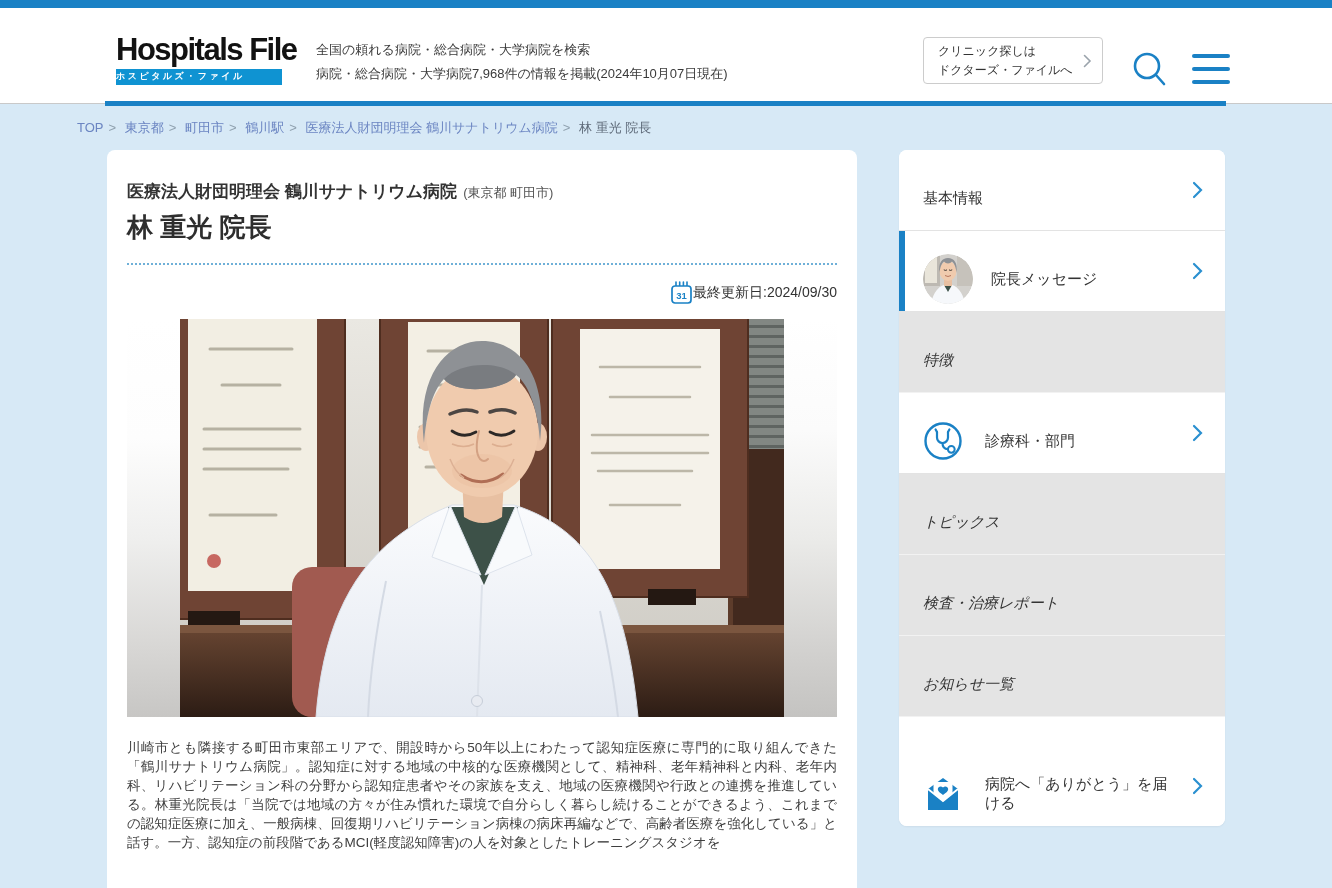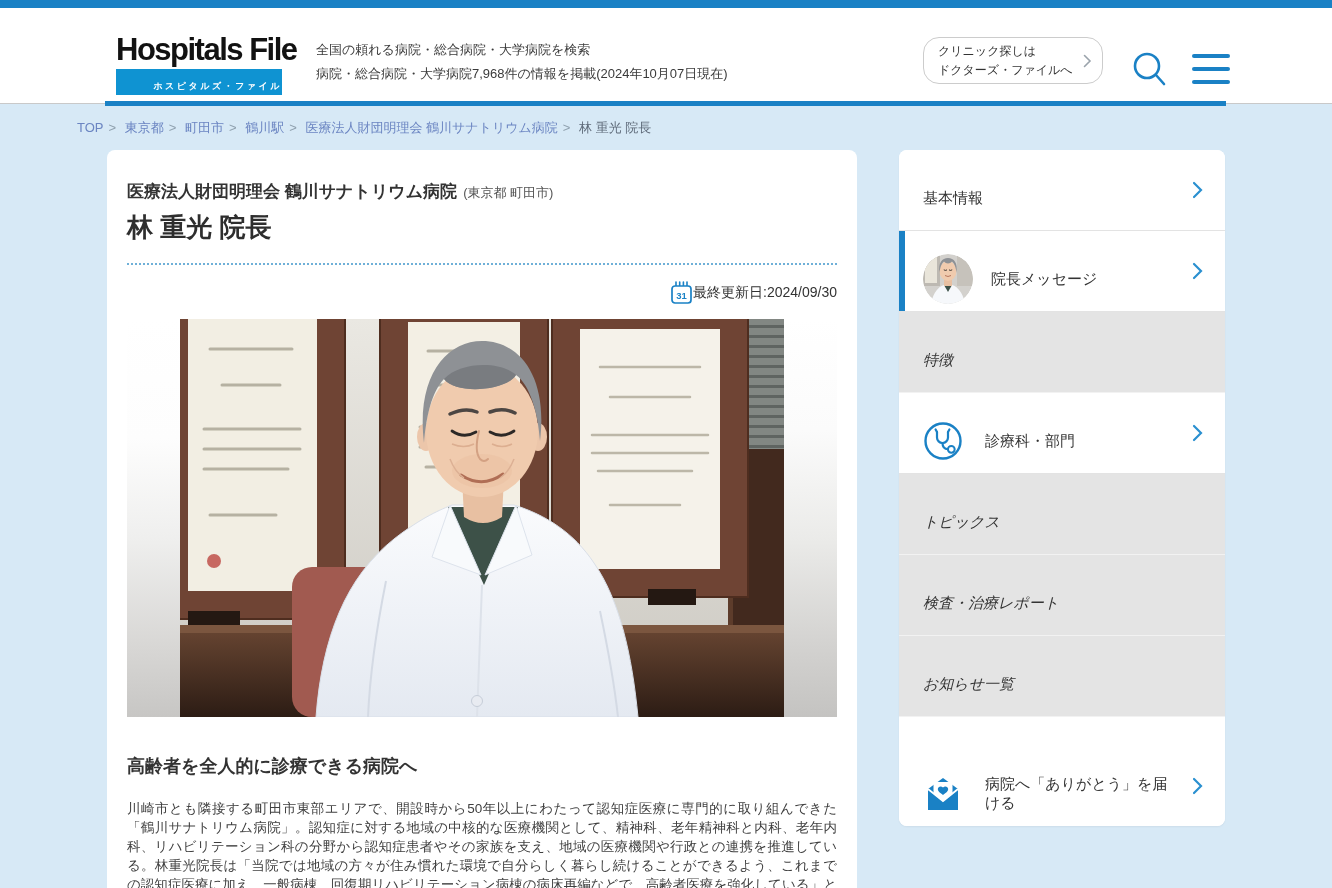--- a/index.html
+++ b/index.html
@@ -8,23 +8,23 @@
     background:#d7e9f6;
     font-family:"Liberation Sans","DejaVu Sans",sans-serif;
     color:#333;
   }
   
   .topbar { height:8px; background:#1a81c5; }
   header { position:relative; height:96px; background:#fff; border-bottom:1px solid #c9c9c9; }
   .header-rule { position:absolute; left:105px; width:1121px; bottom:-3px; height:5px; background:#1a81c5; z-index:3; }
   .logo { position:absolute; left:116px; top:26px; width:166px; cursor:pointer; }
   .logo-title { font-size:31px; font-weight:bold; letter-spacing:-1.5px; color:#121212; line-height:1; white-space:nowrap; }
-  .logo-band { margin-top:4px; background:#0f93d2; color:#fff; font-size:9px; font-weight:bold; letter-spacing:2.5px; text-align:right; padding:11px 0 2px; }
+  .logo-band { margin-top:4px; background:#0f93d2; color:#fff; font-size:9px; font-weight:bold; letter-spacing:2.5px; text-align:left; padding:1px 0 2px; }
   .tagline { position:absolute; left:316px; top:30px; font-size:13px; line-height:24px; color:#3a3a3a; }
-  .clinic-btn { position:absolute; left:923px; top:29px; width:180px; height:47px; border:1px solid #ccc; border-radius:16px; background:#fff; display:flex; align-items:center; justify-content:space-between; padding:0 10px 0 14px; font-size:12px; line-height:1.55; color:#333; cursor:pointer; }
+  .clinic-btn { position:absolute; left:923px; top:29px; width:180px; height:47px; border:1px solid #ccc; border-radius:4px; background:#fff; display:flex; align-items:center; justify-content:space-between; padding:0 10px 0 14px; font-size:12px; line-height:1.55; color:#333; cursor:pointer; }
   .search-btn { position:absolute; left:1130px; top:41px; width:38px; height:40px; cursor:pointer; background:none; border:none; }
   .menu-btn { position:absolute; left:1192px; top:46px; width:38px; height:30px; cursor:pointer; background:none; border:none; display:flex; flex-direction:column; justify-content:space-between; }
   .menu-btn span { display:block; height:4px; border-radius:2px; background:#1a81c5; }
   
   .breadcrumb { padding:15px 20px 0 77px; font-size:13px; white-space:nowrap; }
   .bc-link { color:#6b85c2; text-decoration:none; cursor:pointer; }
   .bc-sep { color:#8fa0ae; margin:0 5px; }
   .bc-current { color:#5f6b7a; }
   
   .content { display:flex; align-items:flex-start; margin:13px 0 0 107px; }
@@ -214,21 +214,20 @@
           <path d="M312,125 Q322,130 332,125" stroke="#dcae90" stroke-width="1.5" fill="none"></path>
           <path d="M299,112 Q294,132 300,140 Q304,144 308,140" stroke="#d3a183" stroke-width="2" fill="none" stroke-linecap="round"></path>
           <path d="M281,156 Q302,170 323,155" stroke="#b06e55" stroke-width="3" fill="none" stroke-linecap="round"></path>
           <path d="M270,140 Q275,153 284,159" stroke="#dcb094" stroke-width="1.5" fill="none"></path>
           <path d="M334,140 Q329,153 320,159" stroke="#dcb094" stroke-width="1.5" fill="none"></path>
         </svg>
       </div>
       <div class="photo-side right"></div>
     </div>
 
-    <h2 class="section-heading">高齢者を全人的に診療できる病院へ</h2>
     <p class="body-text">川崎市とも隣接する町田市東部エリアで、開設時から50年以上にわたって認知症医療に専門的に取り組んできた「鶴川サナトリウム病院」。認知症に対する地域の中核的な医療機関として、精神科、老年精神科と内科、老年内科、リハビリテーション科の分野から認知症患者やその家族を支え、地域の医療機関や行政との連携を推進している。林重光院長は「当院では地域の方々が住み慣れた環境で自分らしく暮らし続けることができるよう、これまでの認知症医療に加え、一般病棟、回復期リハビリテーション病棟の病床再編などで、高齢者医療を強化している」と話す。一方、認知症の前段階であるMCI(軽度認知障害)の人を対象としたトレーニングスタジオを</p>
   </section>
 
   <aside class="sidebar">
 
     <div class="side-item">
       <span class="side-label">基本情報</span>
       <svg class="chev" width="11" height="18" viewBox="0 0 11 18">
         <path d="M2,2 L9,9 L2,16" stroke="#2a90d0" stroke-width="2.2" fill="none" stroke-linecap="round"></path>
       </svg>

